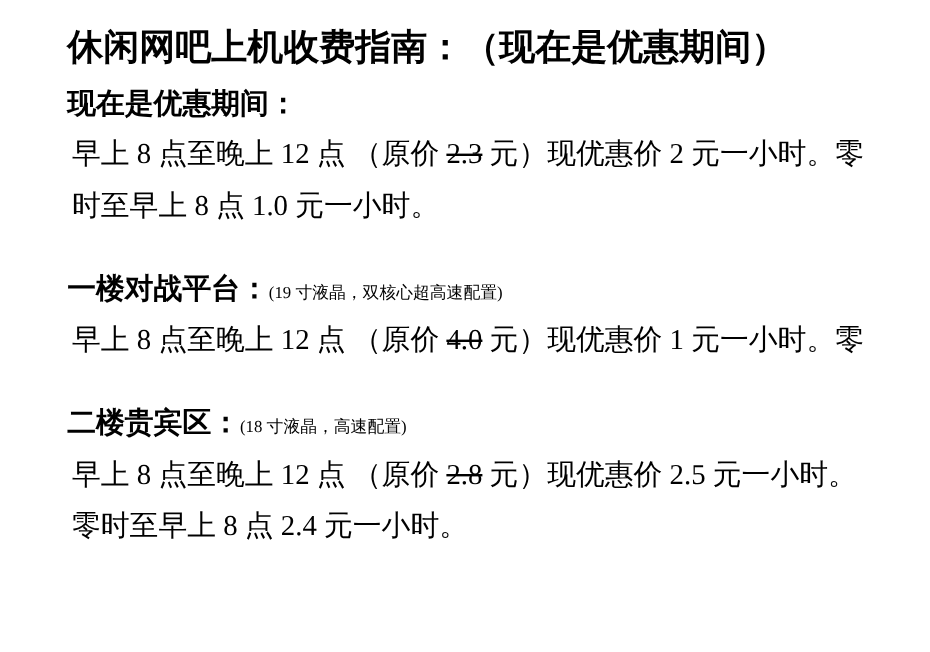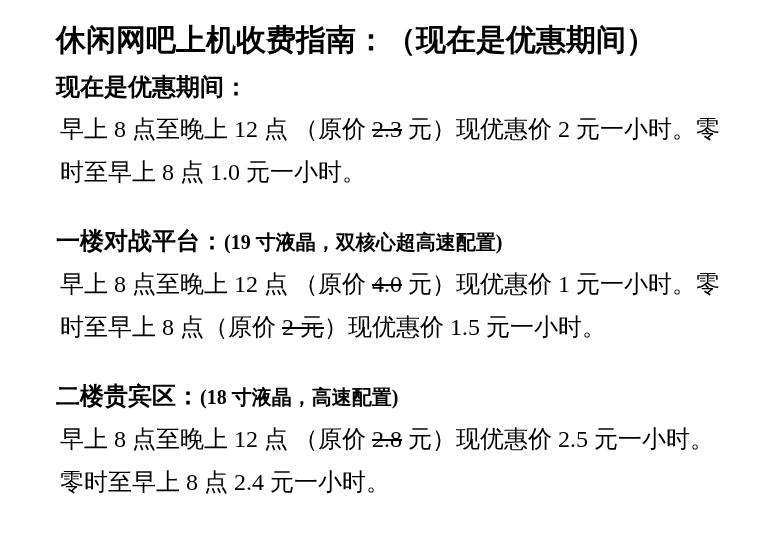--- a/index.html
+++ b/index.html
@@ -37,22 +37,22 @@
     height: 26px;
   }
   .heading {
     font-size: 24px;
     font-weight: bold;
     line-height: 1.62;
     margin: 0;
     white-space: nowrap;
   }
   .heading .spec {
-    font-weight: bold;
-    font-size: 20px;
+    font-weight: normal;
+    font-size: 14px;
   }
   .line {
     font-size: 24px;
     line-height: 1.62;
     margin: 4px;
     white-space: nowrap;
   }
   .strike {
     text-decoration: line-through;
   }
@@ -67,21 +67,20 @@
   <div class="sections">
       <div class="section">
         <div class="heading"><span>现在是优惠期间：</span></div>
         <div class="line"><span>早上 8 点至晚上 12 点 （原价 </span><span class="strike">2.3</span><span> 元）现优惠价 2 元一小时。零</span></div>
         <div class="line"><span>时至早上 8 点 1.0 元一小时。</span></div>
       </div>
       <div class="section-gap"></div>
       <div class="section">
         <div class="heading"><span>一楼对战平台：</span><span class="spec">(19 寸液晶，双核心超高速配置)</span></div>
         <div class="line"><span>早上 8 点至晚上 12 点 （原价 </span><span class="strike">4.0</span><span> 元）现优惠价 1 元一小时。零</span></div>
-        <div class="line"><span>时至早上 8 点（原价 </span><span class="strike">2 元</span><span>）现优惠价 1.5 元一小时。</span></div>
       </div>
       <div class="section-gap"></div>
       <div class="section">
         <div class="heading"><span>二楼贵宾区：</span><span class="spec">(18 寸液晶，高速配置)</span></div>
         <div class="line"><span>早上 8 点至晚上 12 点 （原价 </span><span class="strike">2.8</span><span> 元）现优惠价 2.5 元一小时。</span></div>
         <div class="line"><span>零时至早上 8 点 2.4 元一小时。</span></div>
       </div>
     </div>
 
 </div>

